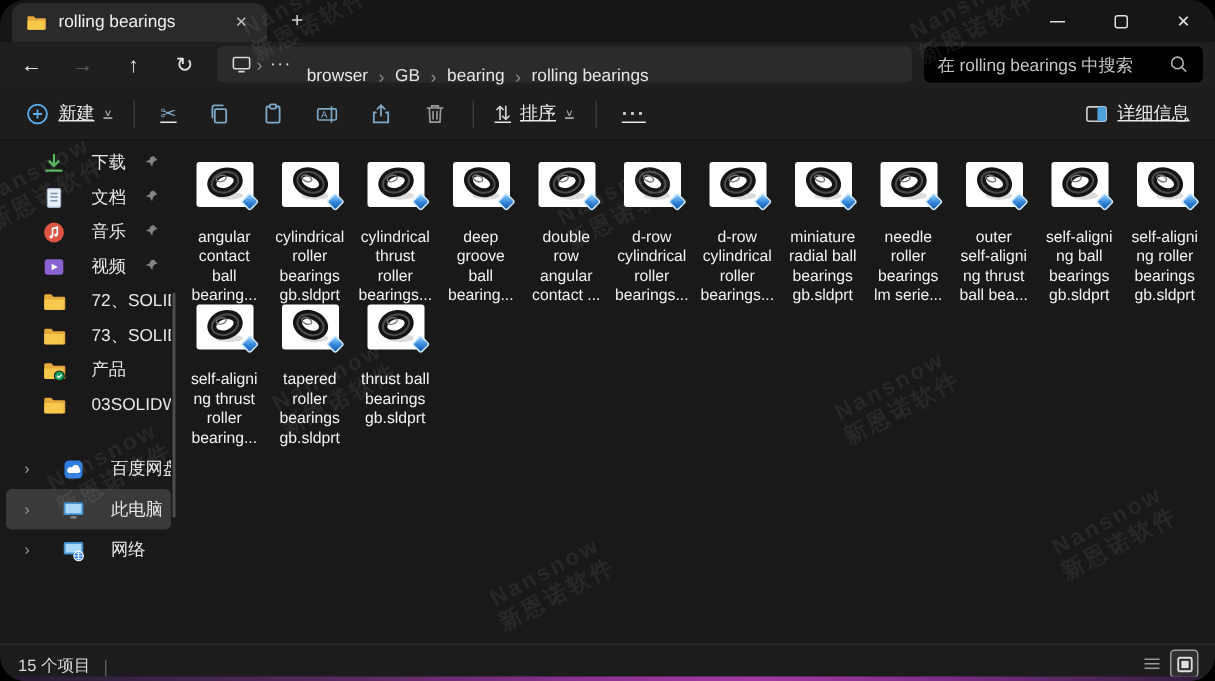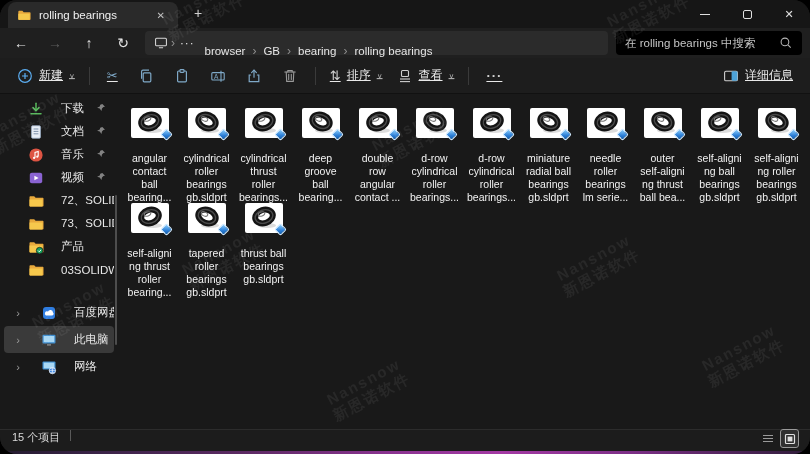--- a/index.html
+++ b/index.html
@@ -67,21 +67,21 @@
   .file-icon { position:relative; width:38px; height:30px; background:#fff; border-radius:2px; margin:0 auto; }
   .file-icon svg { position:absolute; left:0; top:0; width:38px; height:30px; }
   .sw-badge { position:absolute; right:-2px; bottom:-1px; width:9px; height:9px; transform:rotate(45deg);
               background:linear-gradient(135deg,#90d2ff 0%,#2d7fd6 60%,#135ca8 100%);
               border:1px solid #cfe9ff; border-radius:2px; }
   .file-label { margin-top:14px; font-size:10.5px; line-height:13px; text-align:center; color:#f2f2f2; }
   .file-label div { white-space:nowrap; }
 
   
   .statusbar { position:absolute; left:0; bottom:3px; width:810px; height:22px; background:#1c1c1c;
-               border-top:1px solid #2c2c2c; display:flex; align-items:flex-start; padding:0 12px; }
+               border-top:1px solid #2c2c2c; display:flex; align-items:flex-end; padding:0 12px; }
   .status-count { font-size:11px; color:#dadada; }
   .status-sep { width:1px; height:11px; background:#5a5a5a; margin-left:10px; }
   .view-toggles { margin-left:auto; display:flex; gap:5px; align-items:center; }
   .view-toggle { width:17px; height:17px; display:flex; align-items:center; justify-content:center; border-radius:2px; }
   .view-toggle.selected { outline:1px solid #9a9a9a; background:#303030; }
 
   .bottom-line { position:absolute; left:0; bottom:0; width:810px; height:3px;
      background:linear-gradient(90deg,#241b2f 0%,#3a2347 12%,#5c2a63 30%,#8a3390 48%,#a43aa4 62%,#7c2f86 78%,#4a2355 92%,#2e1c38 100%); }
 
   
@@ -210,31 +210,20 @@
             <path d="M4.2 4l.5 9.4h6.6l.5-9.4"></path>
             <line x1="6.7" y1="6.4" x2="6.7" y2="11.4"></line>
             <line x1="9.3" y1="6.4" x2="9.3" y2="11.4"></line>
           </svg>
       </span>
     </span>
     <span class="tool-sep"></span>
     <div class="tool-btn">
       <span class="sort-glyph">⇅</span>
       <span>排序</span>
-      <span class="chev">∨</span>
-    </div>
-    <div class="tool-btn">
-      <span class="i16">
-        <svg viewBox="0 0 16 16" fill="none" stroke="#cfcfcf" stroke-width="1.1">
-            <rect x="4.5" y="2.5" width="7" height="6" rx="1"></rect>
-            <line x1="3" y1="11" x2="13" y2="11"></line>
-            <line x1="3" y1="13.6" x2="13" y2="13.6"></line>
-          </svg>
-      </span>
-      <span>查看</span>
       <span class="chev">∨</span>
     </div>
     <span class="tool-sep"></span>
     <span class="tool-icon-btn">
         <span class="more-glyph">···</span>
       </span>
     <div class="tool-btn details-btn">
       <span class="i16">
         <svg viewBox="0 0 16 16">
             <rect x="1.6" y="3.2" width="12.8" height="9.6" rx="1.4" fill="none" stroke="#cfcfcf" stroke-width="1.1"></rect>

